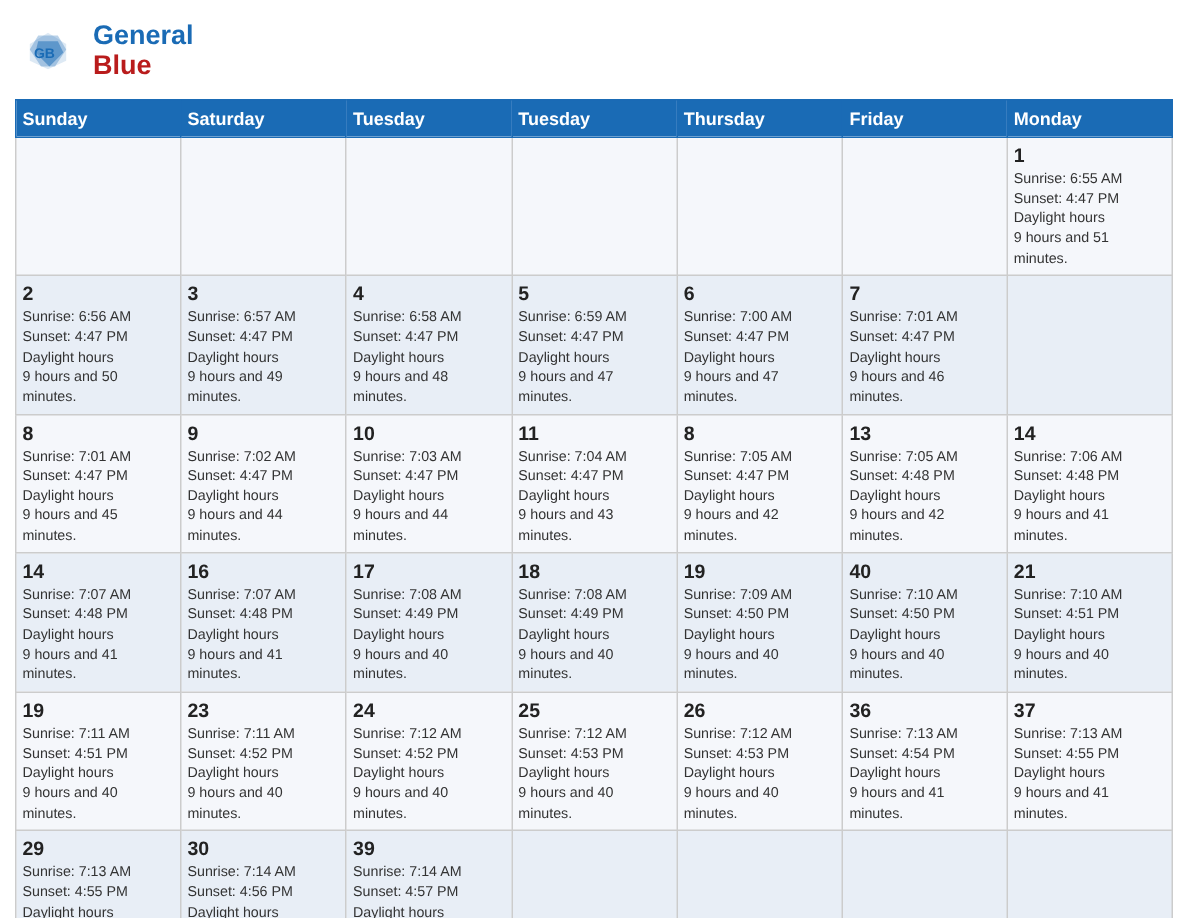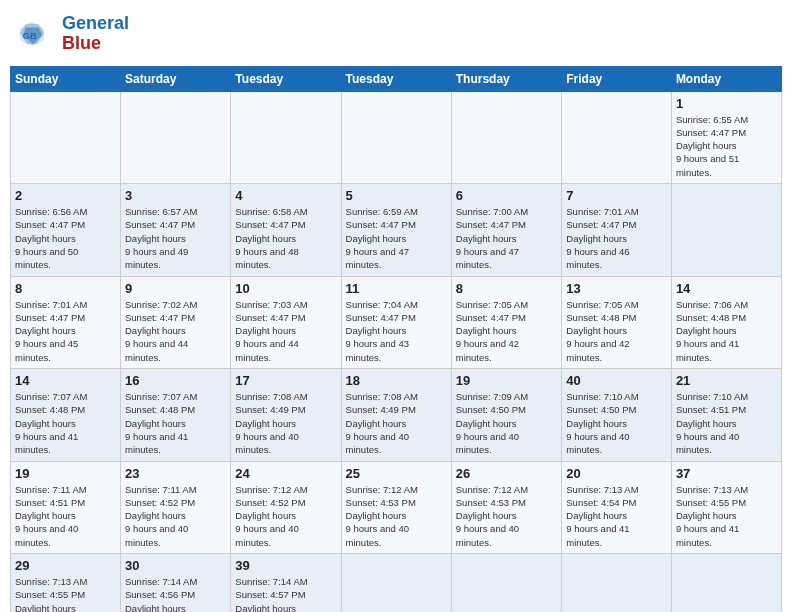--- a/index.html
+++ b/index.html
@@ -239,21 +239,21 @@
         </td>
         <td>
           <div class="day-num">25</div>
           <div class="day-detail">Sunrise: 7:12 AM<br>Sunset: 4:53 PM<br>Daylight hours<br>9 hours and 40 minutes.</div>
         </td>
         <td>
           <div class="day-num">26</div>
           <div class="day-detail">Sunrise: 7:12 AM<br>Sunset: 4:53 PM<br>Daylight hours<br>9 hours and 40 minutes.</div>
         </td>
         <td>
-          <div class="day-num">20</div>
+          <div class="day-num">36</div>
           <div class="day-detail">Sunrise: 7:13 AM<br>Sunset: 4:54 PM<br>Daylight hours<br>9 hours and 41 minutes.</div>
         </td>
         <td>
           <div class="day-num">37</div>
           <div class="day-detail">Sunrise: 7:13 AM<br>Sunset: 4:55 PM<br>Daylight hours<br>9 hours and 41 minutes.</div>
         </td>
       </tr>
       <tr>
         <td>
           <div class="day-num">29</div>

